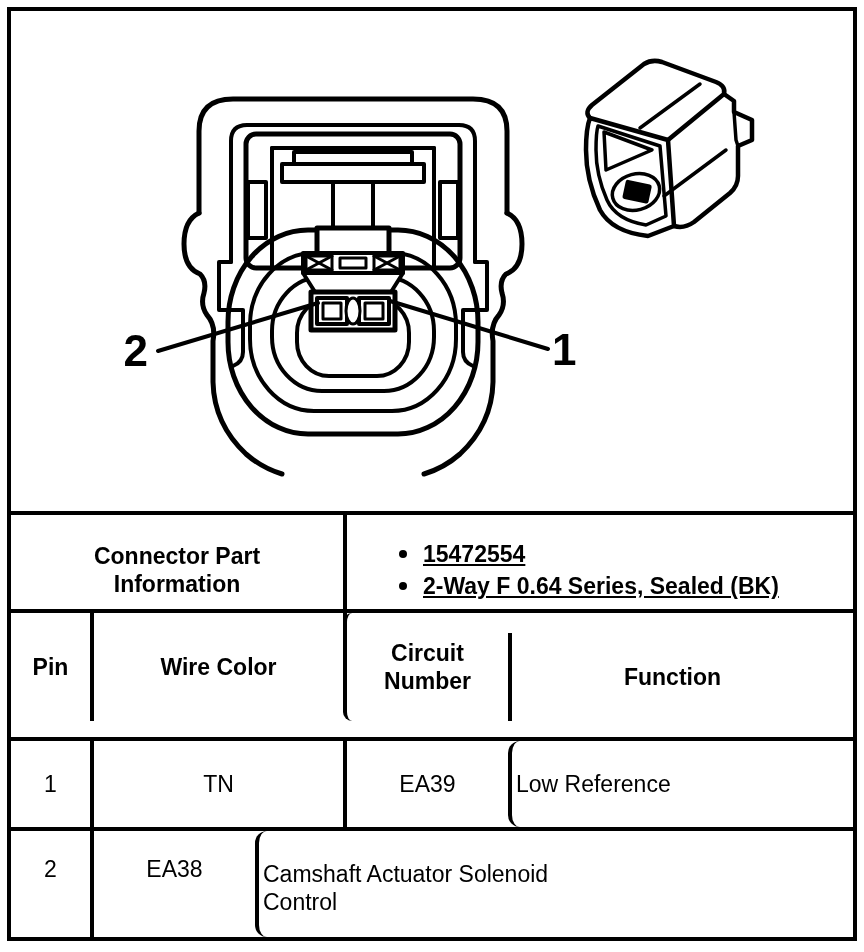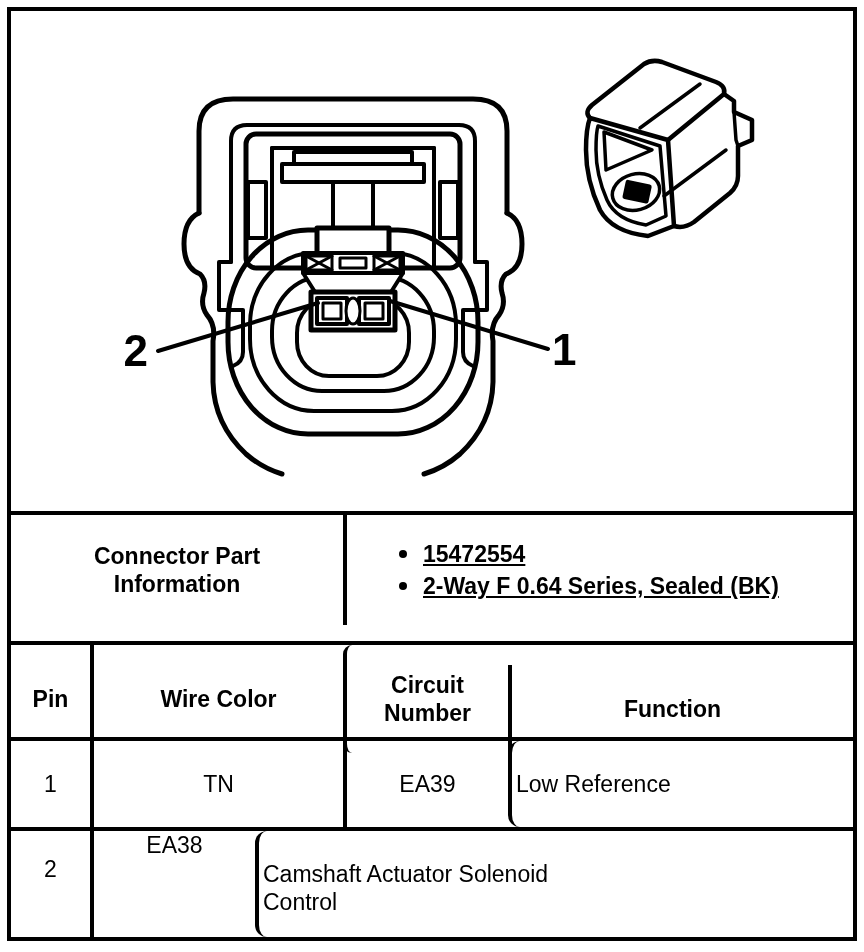--- a/index.html
+++ b/index.html
@@ -110,34 +110,34 @@
             <span>15472554</span>
           </div>
           <div class="bullet-line">
             <span class="bullet-dot"></span>
             <span>2-Way F 0.64 Series, Sealed (BK)</span>
           </div>
         </div>
       </div>
     </div>
 
-    <div class="row" style="top:630px;height:112px;">
+    <div class="row" style="top:598px;height:112px;">
       <div class="cell hdr" style="width:79px;">Pin</div>
       <div class="cell vline hdr" style="width:253px;">Wire Color</div>
       <div class="cell vline hdr" style="width:165px;padding:0 18px;border-radius:9px;">Circuit Number</div>
       <div class="cell vline hdr" style="width:325px;margin-top:20px;">Function</div>
     </div>
 
     <div class="row" style="top:726px;height:90px;">
       <div class="cell body-txt" style="width:79px;">1</div>
       <div class="cell vline body-txt" style="width:253px;">TN</div>
       <div class="cell vline body-txt" style="width:165px;">EA39</div>
       <div class="cell vline body-txt left-align" style="width:345px;">Low Reference</div>
     </div>
 
     <div class="row" style="top:816px;height:110px;">
       <div class="cell body-txt" style="width:79px;align-items:flex-start;padding-top:24px;">2</div>
-      <div class="cell vline body-txt" style="width:165px;align-items:flex-start;">EA38</div>
+      <div class="cell vline body-txt" style="width:165px;align-items:flex-start;padding-top:24px;">EA38</div>
       <div class="cell vline body-txt left-align" style="width:345px;align-items:flex-start;padding-top:29px;">Camshaft Actuator Solenoid Control</div>
     </div>
 
   </div>
 </div>
 
 </body></html>

